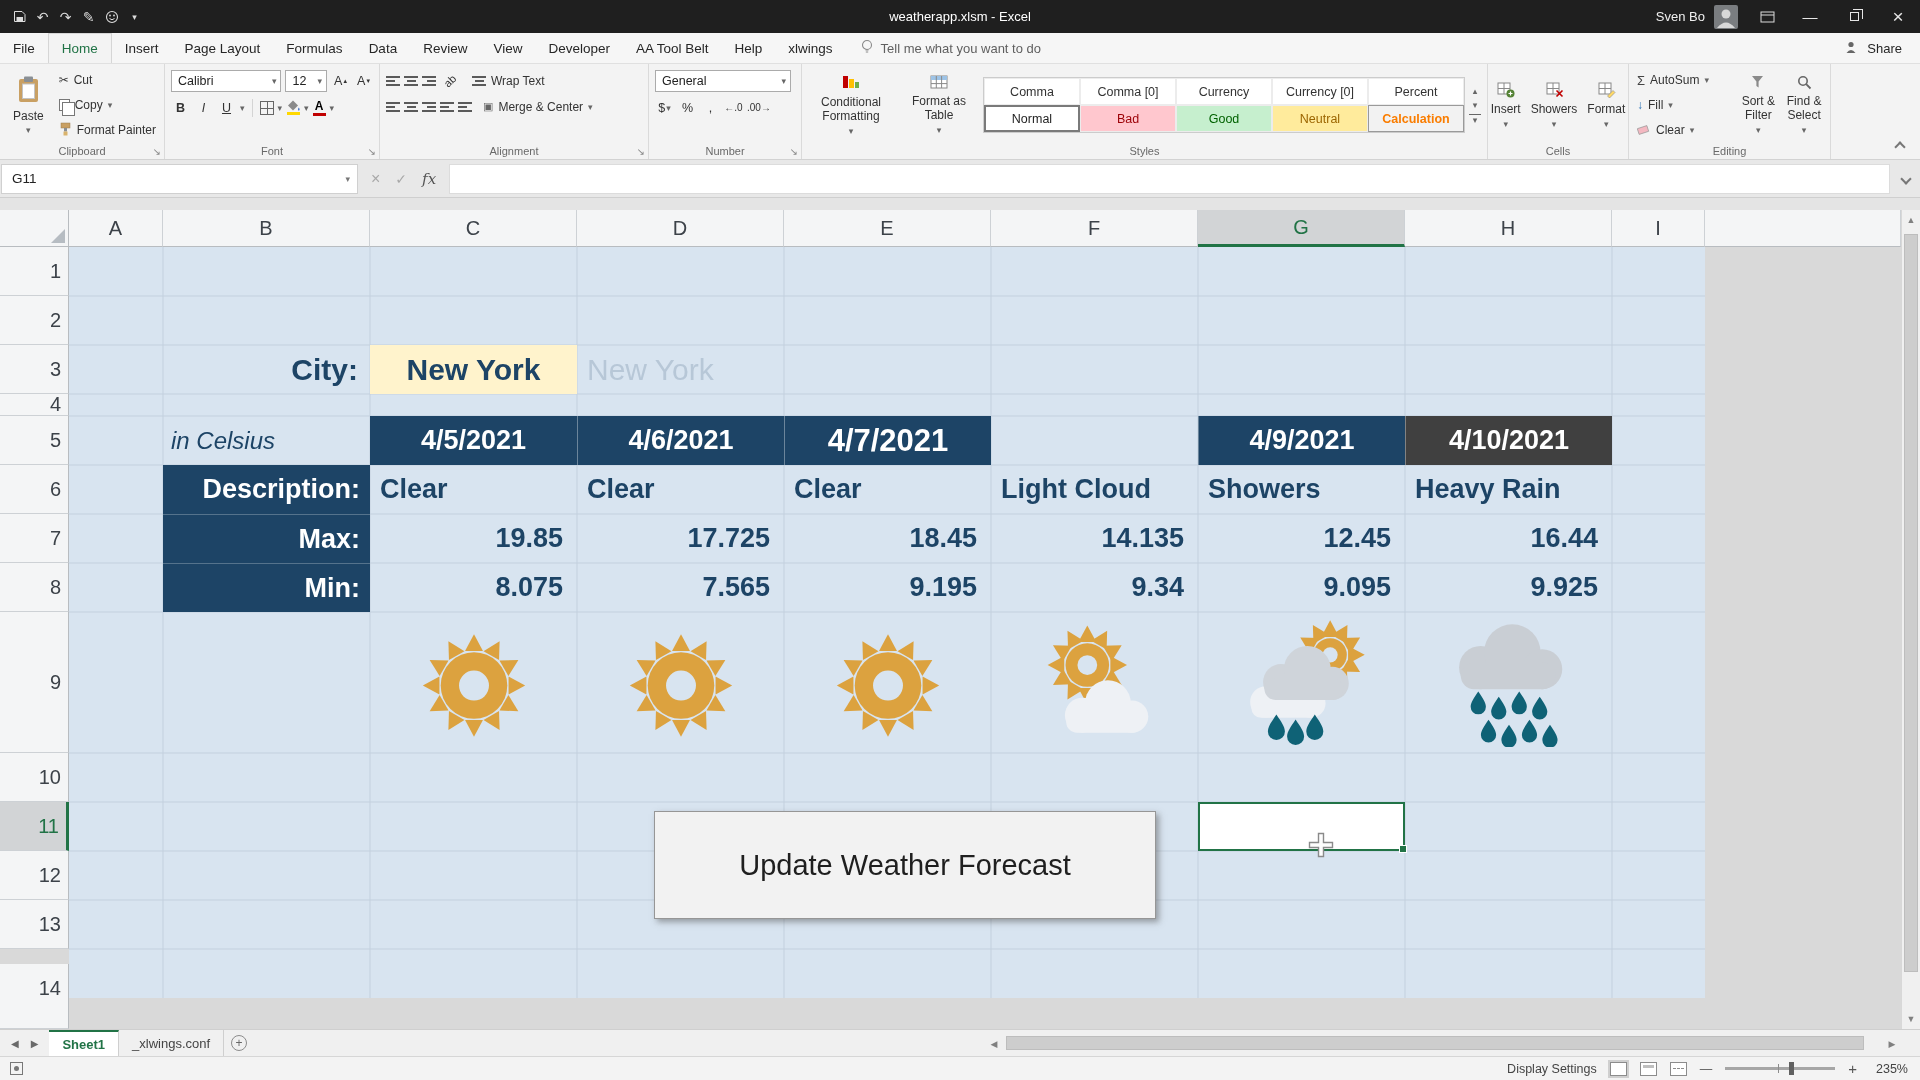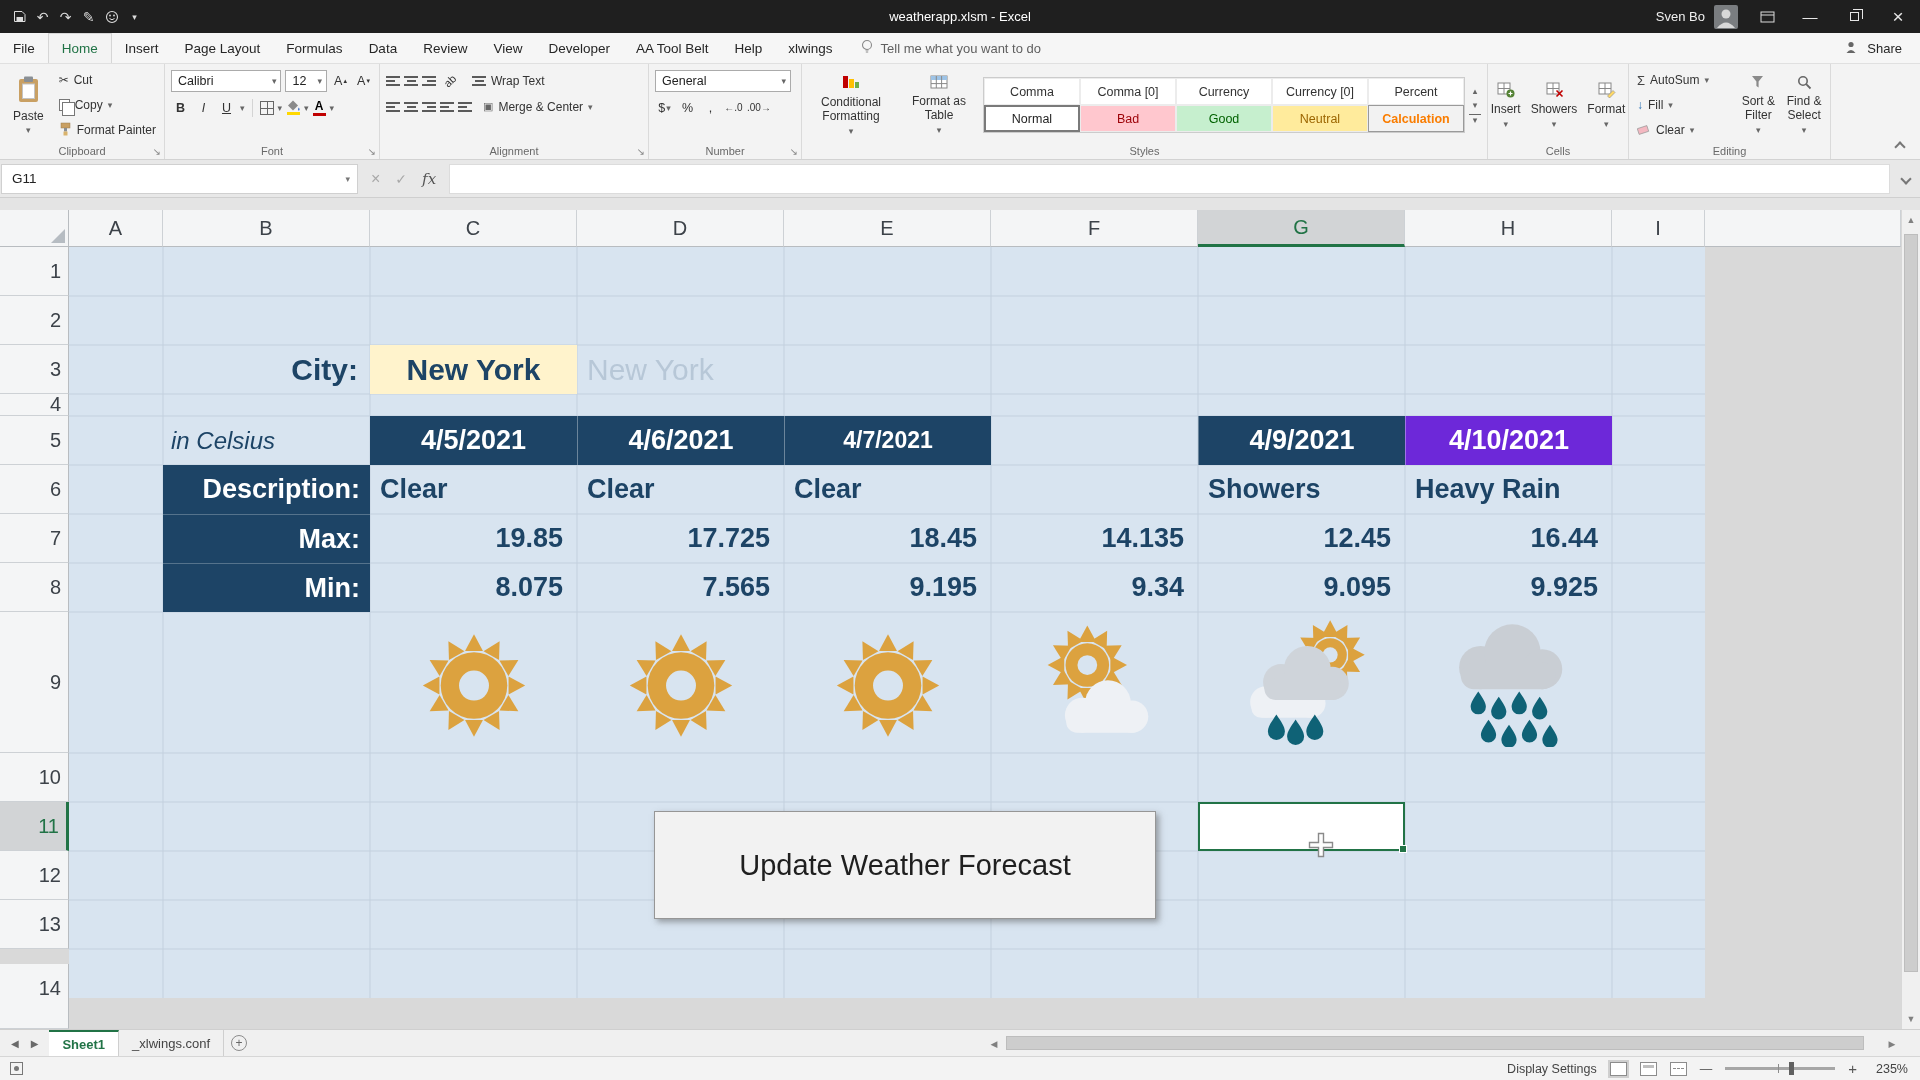--- a/index.html
+++ b/index.html
@@ -596,21 +596,21 @@
           <polygon points="0,-40 -7,-27 7,-27" transform="translate(50,52) rotate(180)" fill="#dca23f"></polygon>
           <polygon points="0,-40 -7,-27 7,-27" transform="translate(50,52) rotate(210)" fill="#dca23f"></polygon>
           <polygon points="0,-40 -7,-27 7,-27" transform="translate(50,52) rotate(240)" fill="#dca23f"></polygon>
           <polygon points="0,-40 -7,-27 7,-27" transform="translate(50,52) rotate(270)" fill="#dca23f"></polygon>
           <polygon points="0,-40 -7,-27 7,-27" transform="translate(50,52) rotate(300)" fill="#dca23f"></polygon>
           <polygon points="0,-40 -7,-27 7,-27" transform="translate(50,52) rotate(330)" fill="#dca23f"></polygon>
           <circle cx="50" cy="52" r="26" fill="#dca23f"></circle>
           <circle cx="50" cy="52" r="11.7" fill="#d8e4f0"></circle>
         </svg>
       </div>
-      <div class="tcell" style="left: 784px; top: 416px; width: 207px; height: 49px; justify-content: center; font-size: 23px; color: rgb(255, 255, 255); background: rgb(29, 68, 102); border-left: 1px solid rgba(255, 255, 255, 0.35);">4/7/2021</div>
+      <div class="tcell" style="left: 784px; top: 416px; width: 207px; height: 49px; justify-content: center; font-size: 31px; color: rgb(255, 255, 255); background: rgb(29, 68, 102); border-left: 1px solid rgba(255, 255, 255, 0.35);">4/7/2021</div>
       <div class="tcell" style="left: 784px; top: 465px; width: 207px; height: 49px; padding-left: 10px; font-size: 27px; color: rgb(29, 68, 102);">Clear</div>
       <div class="tcell" style="left: 784px; top: 514px; width: 207px; height: 49px; justify-content: flex-end; padding-right: 14px; font-size: 27px; color: rgb(29, 68, 102);">18.45</div>
       <div class="tcell" style="left: 784px; top: 563px; width: 207px; height: 49px; justify-content: flex-end; padding-right: 14px; font-size: 27px; color: rgb(29, 68, 102);">9.195</div>
       <div class="icell" style="left: 784px; top: 612px; width: 207px; height: 141px;">
         <svg width="128" height="128" viewBox="0 0 100 100">
           <polygon points="0,-40 -7,-27 7,-27" transform="translate(50,52) rotate(0)" fill="#dca23f"></polygon>
           <polygon points="0,-40 -7,-27 7,-27" transform="translate(50,52) rotate(30)" fill="#dca23f"></polygon>
           <polygon points="0,-40 -7,-27 7,-27" transform="translate(50,52) rotate(60)" fill="#dca23f"></polygon>
           <polygon points="0,-40 -7,-27 7,-27" transform="translate(50,52) rotate(90)" fill="#dca23f"></polygon>
           <polygon points="0,-40 -7,-27 7,-27" transform="translate(50,52) rotate(120)" fill="#dca23f"></polygon>
@@ -618,20 +618,21 @@
           <polygon points="0,-40 -7,-27 7,-27" transform="translate(50,52) rotate(180)" fill="#dca23f"></polygon>
           <polygon points="0,-40 -7,-27 7,-27" transform="translate(50,52) rotate(210)" fill="#dca23f"></polygon>
           <polygon points="0,-40 -7,-27 7,-27" transform="translate(50,52) rotate(240)" fill="#dca23f"></polygon>
           <polygon points="0,-40 -7,-27 7,-27" transform="translate(50,52) rotate(270)" fill="#dca23f"></polygon>
           <polygon points="0,-40 -7,-27 7,-27" transform="translate(50,52) rotate(300)" fill="#dca23f"></polygon>
           <polygon points="0,-40 -7,-27 7,-27" transform="translate(50,52) rotate(330)" fill="#dca23f"></polygon>
           <circle cx="50" cy="52" r="26" fill="#dca23f"></circle>
           <circle cx="50" cy="52" r="11.7" fill="#d8e4f0"></circle>
         </svg>
       </div>
+      <div class="tcell" style="left: 991px; top: 465px; width: 207px; height: 49px; padding-left: 10px; font-size: 27px; color: rgb(29, 68, 102);">Light Cloud</div>
       <div class="tcell" style="left: 991px; top: 514px; width: 207px; height: 49px; justify-content: flex-end; padding-right: 14px; font-size: 27px; color: rgb(29, 68, 102);">14.135</div>
       <div class="tcell" style="left: 991px; top: 563px; width: 207px; height: 49px; justify-content: flex-end; padding-right: 14px; font-size: 27px; color: rgb(29, 68, 102);">9.34</div>
       <div class="icell" style="left: 991px; top: 612px; width: 207px; height: 141px;">
         <svg width="128" height="128" viewBox="0 0 100 100">
           <polygon points="0,-31 -7,-18 7,-18" transform="translate(44,36) rotate(0)" fill="#dca23f"></polygon>
           <polygon points="0,-31 -7,-18 7,-18" transform="translate(44,36) rotate(30)" fill="#dca23f"></polygon>
           <polygon points="0,-31 -7,-18 7,-18" transform="translate(44,36) rotate(60)" fill="#dca23f"></polygon>
           <polygon points="0,-31 -7,-18 7,-18" transform="translate(44,36) rotate(90)" fill="#dca23f"></polygon>
           <polygon points="0,-31 -7,-18 7,-18" transform="translate(44,36) rotate(120)" fill="#dca23f"></polygon>
           <polygon points="0,-31 -7,-18 7,-18" transform="translate(44,36) rotate(150)" fill="#dca23f"></polygon>
@@ -681,21 +682,21 @@
             <circle cx="-17" cy="3" r="13"></circle>
             <circle cx="2" cy="-6" r="17"></circle>
             <circle cx="20" cy="4" r="12"></circle>
             <rect x="-29" y="0" width="57" height="16" rx="8"></rect>
           </g>
           <path transform="translate(30,85) scale(0.95)" fill="#0f6276" d="M0,-11 C4,-5 7,-1 7,3 A7,7 0 1,1 -7,3 C-7,-1 -4,-5 0,-11 Z"></path>
           <path transform="translate(45,89) scale(0.95)" fill="#0f6276" d="M0,-11 C4,-5 7,-1 7,3 A7,7 0 1,1 -7,3 C-7,-1 -4,-5 0,-11 Z"></path>
           <path transform="translate(60,85) scale(0.95)" fill="#0f6276" d="M0,-11 C4,-5 7,-1 7,3 A7,7 0 1,1 -7,3 C-7,-1 -4,-5 0,-11 Z"></path>
         </svg>
       </div>
-      <div class="tcell" style="left: 1405px; top: 416px; width: 207px; height: 49px; justify-content: center; font-size: 27px; color: rgb(255, 255, 255); background: #6d28d9; border-left: 1px solid rgba(255, 255, 255, 0.35);">4/10/2021</div>
+      <div class="tcell" style="left: 1405px; top: 416px; width: 207px; height: 49px; justify-content: center; font-size: 27px; color: rgb(255, 255, 255); background: #404040; border-left: 1px solid rgba(255, 255, 255, 0.35);">4/10/2021</div>
       <div class="tcell" style="left: 1405px; top: 465px; width: 207px; height: 49px; padding-left: 10px; font-size: 27px; color: rgb(29, 68, 102);">Heavy Rain</div>
       <div class="tcell" style="left: 1405px; top: 514px; width: 207px; height: 49px; justify-content: flex-end; padding-right: 14px; font-size: 27px; color: rgb(29, 68, 102);">16.44</div>
       <div class="tcell" style="left: 1405px; top: 563px; width: 207px; height: 49px; justify-content: flex-end; padding-right: 14px; font-size: 27px; color: rgb(29, 68, 102);">9.925</div>
       <div class="icell" style="left: 1405px; top: 612px; width: 207px; height: 141px;">
         <svg width="128" height="128" viewBox="0 0 100 100">
           <g transform="translate(50,34) scale(1.3)" fill="#c9ced4">
             <circle cx="-17" cy="3" r="13"></circle>
             <circle cx="2" cy="-6" r="17"></circle>
             <circle cx="20" cy="4" r="12"></circle>
             <rect x="-29" y="0" width="57" height="16" rx="8"></rect>

